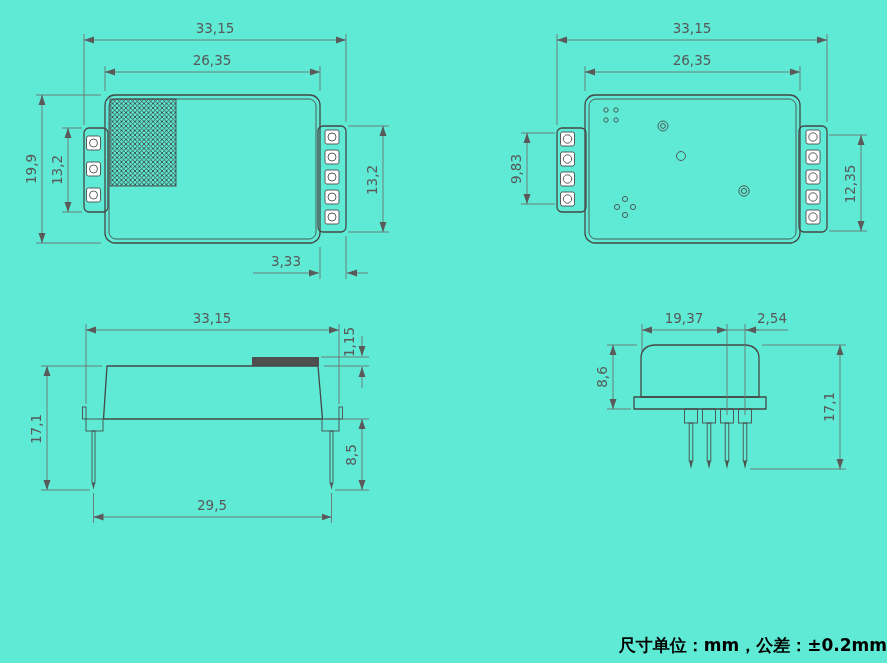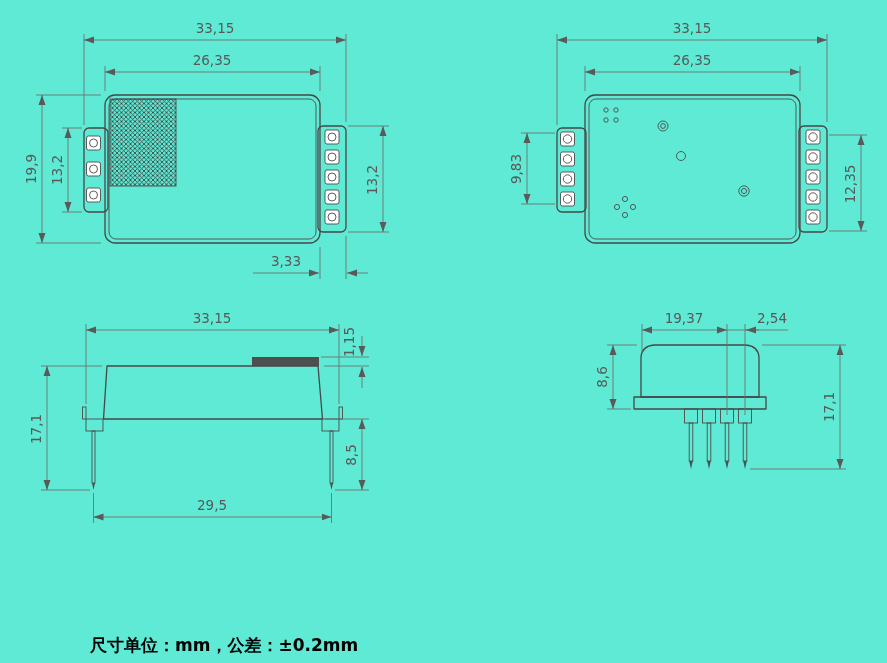--- a/index.html
+++ b/index.html
@@ -5,21 +5,21 @@
   html,body{margin:0;padding:0;background:#ffffff;}
   .canvas{position:relative;width:887px;height:663px;background:#5eead4;
           font-family:"DejaVu Sans",sans-serif;overflow:hidden;}
   svg{display:block}
   .o1{fill:none;stroke:#474747;stroke-width:1.3;stroke-linejoin:round}
   .o2{fill:none;stroke:#4c4c4c;stroke-width:0.9}
   .pad{fill:#ffffff;stroke:#4c4c4c;stroke-width:0.9}
   .dl{fill:none;stroke:#6e6e6e;stroke-width:0.85}
   .d{font-size:13.5px;fill:#595959;text-anchor:middle;font-family:"DejaVu Sans",sans-serif}
   .fill-dark{fill:#4f4f4f;stroke:none}
-  .footer{position:absolute;top:634px;left:0;width:100%;text-align:left;
+  .footer{position:absolute;top:634px;left:0;width:100%;text-align:right;
           font-weight:bold;font-size:17px;color:#000;
           padding-left:90px;box-sizing:border-box;
           font-family:"DejaVu Sans",sans-serif;}
 </style>
 </head>
 <body>
 
 <div class="canvas">
 <svg width="887" height="663" viewBox="0 0 887 663">
   <defs>

